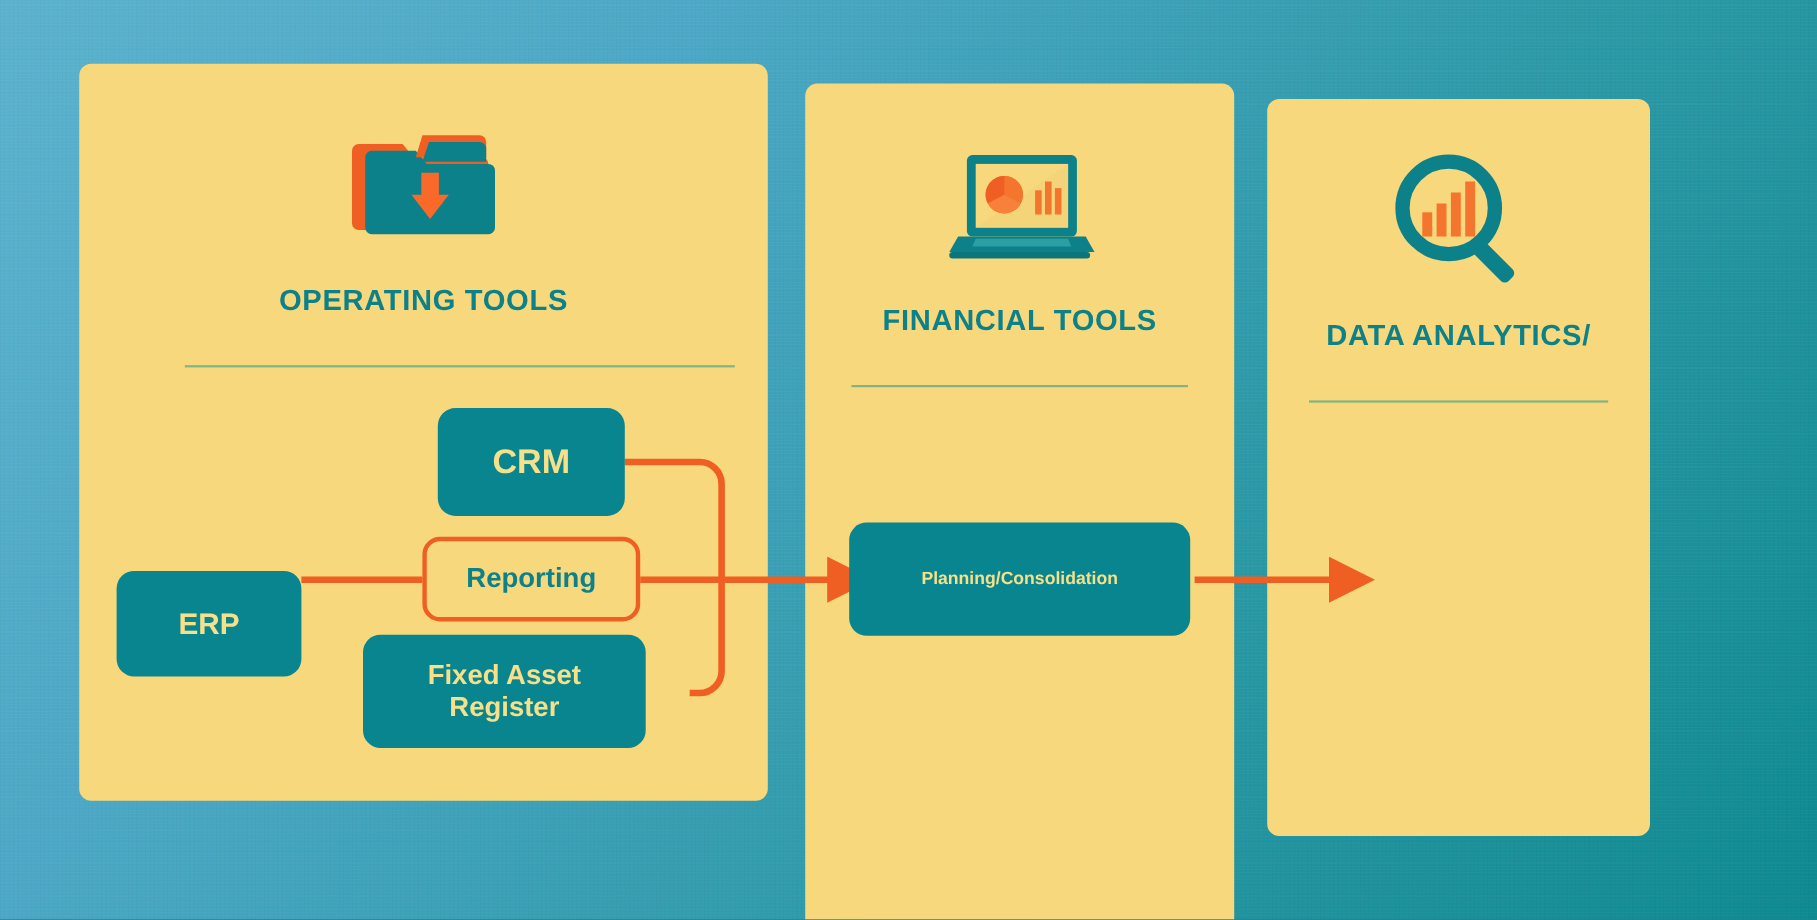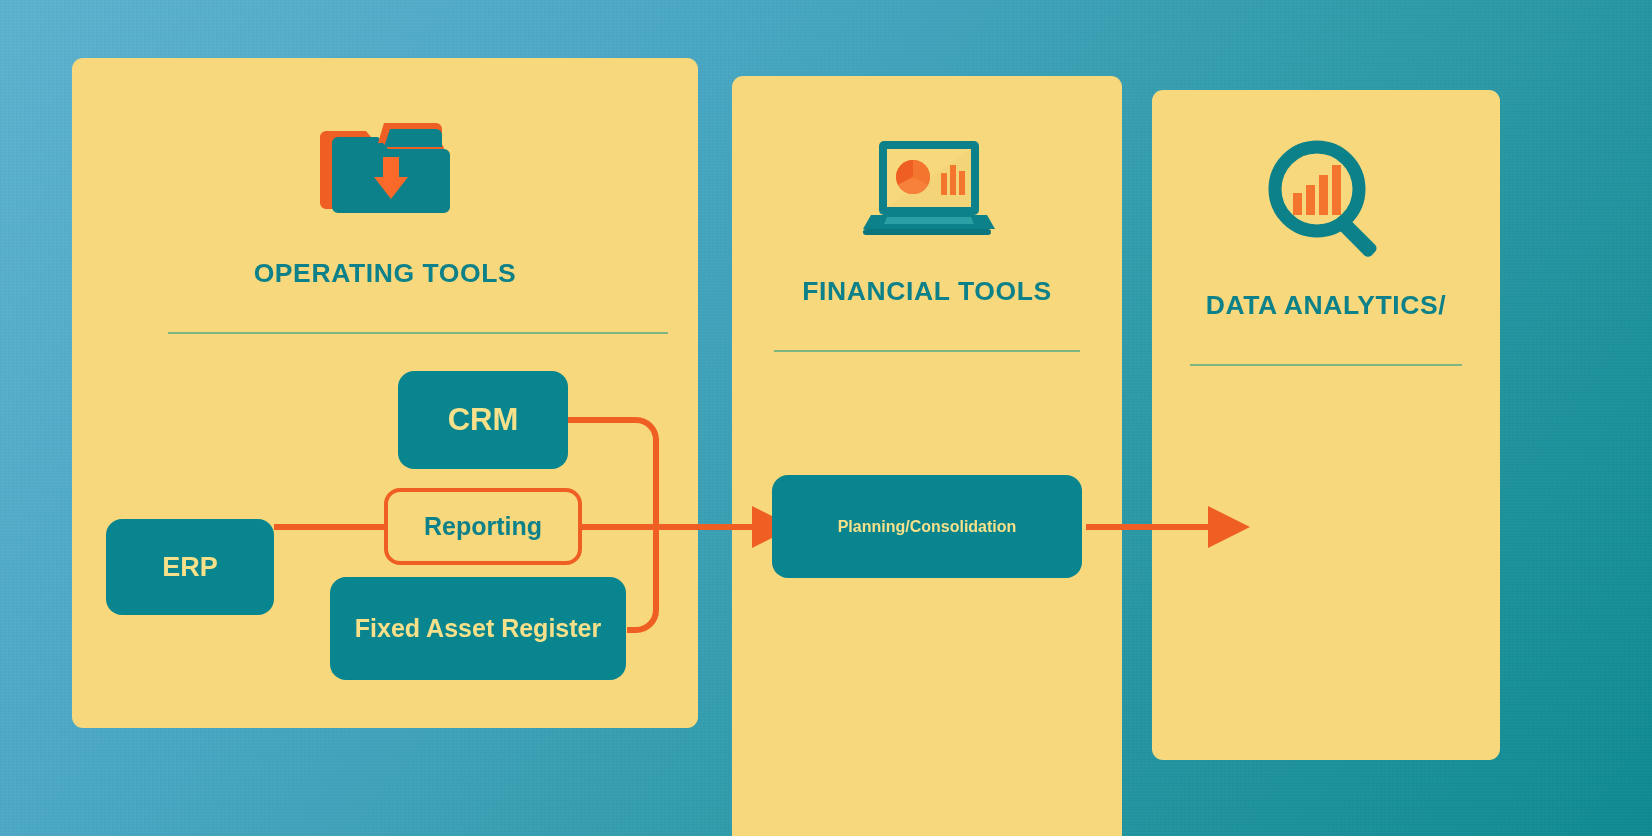--- a/index.html
+++ b/index.html
@@ -85,21 +85,21 @@
   }
   .node.outline {
     background: transparent;
     border: 4px solid #ef5f23;
     color: #0d8189;
   }
 
   .node-erp  { left: 106px; top: 479px; width: 168px; height: 96px; font-size: 27px; margin-top: 40px; }
   .node-crm  { left: 398px; top: 371px; width: 170px; height: 98px; font-size: 31px; }
   .node-meta { left: 384px; top: 488px; width: 198px; height: 77px; font-size: 25px; }
-  .node-far  { left: 330px; top: 577px; width: 296px; height: 103px; font-size: 25px; }
+  .node-far  { left: 330px; top: 577px; width: 257px; height: 103px; font-size: 25px; }
   .node-plan { left: 772px; top: 475px; width: 310px; height: 103px; font-size: 16px; }
   .node-rep  { left: 1228px; top: 475px; width: 195px; height: 103px; font-size: 25px; }
 
   
   .wires {
     position: absolute;
     inset: 0;
     z-index: 4;
     pointer-events: none;
   }

